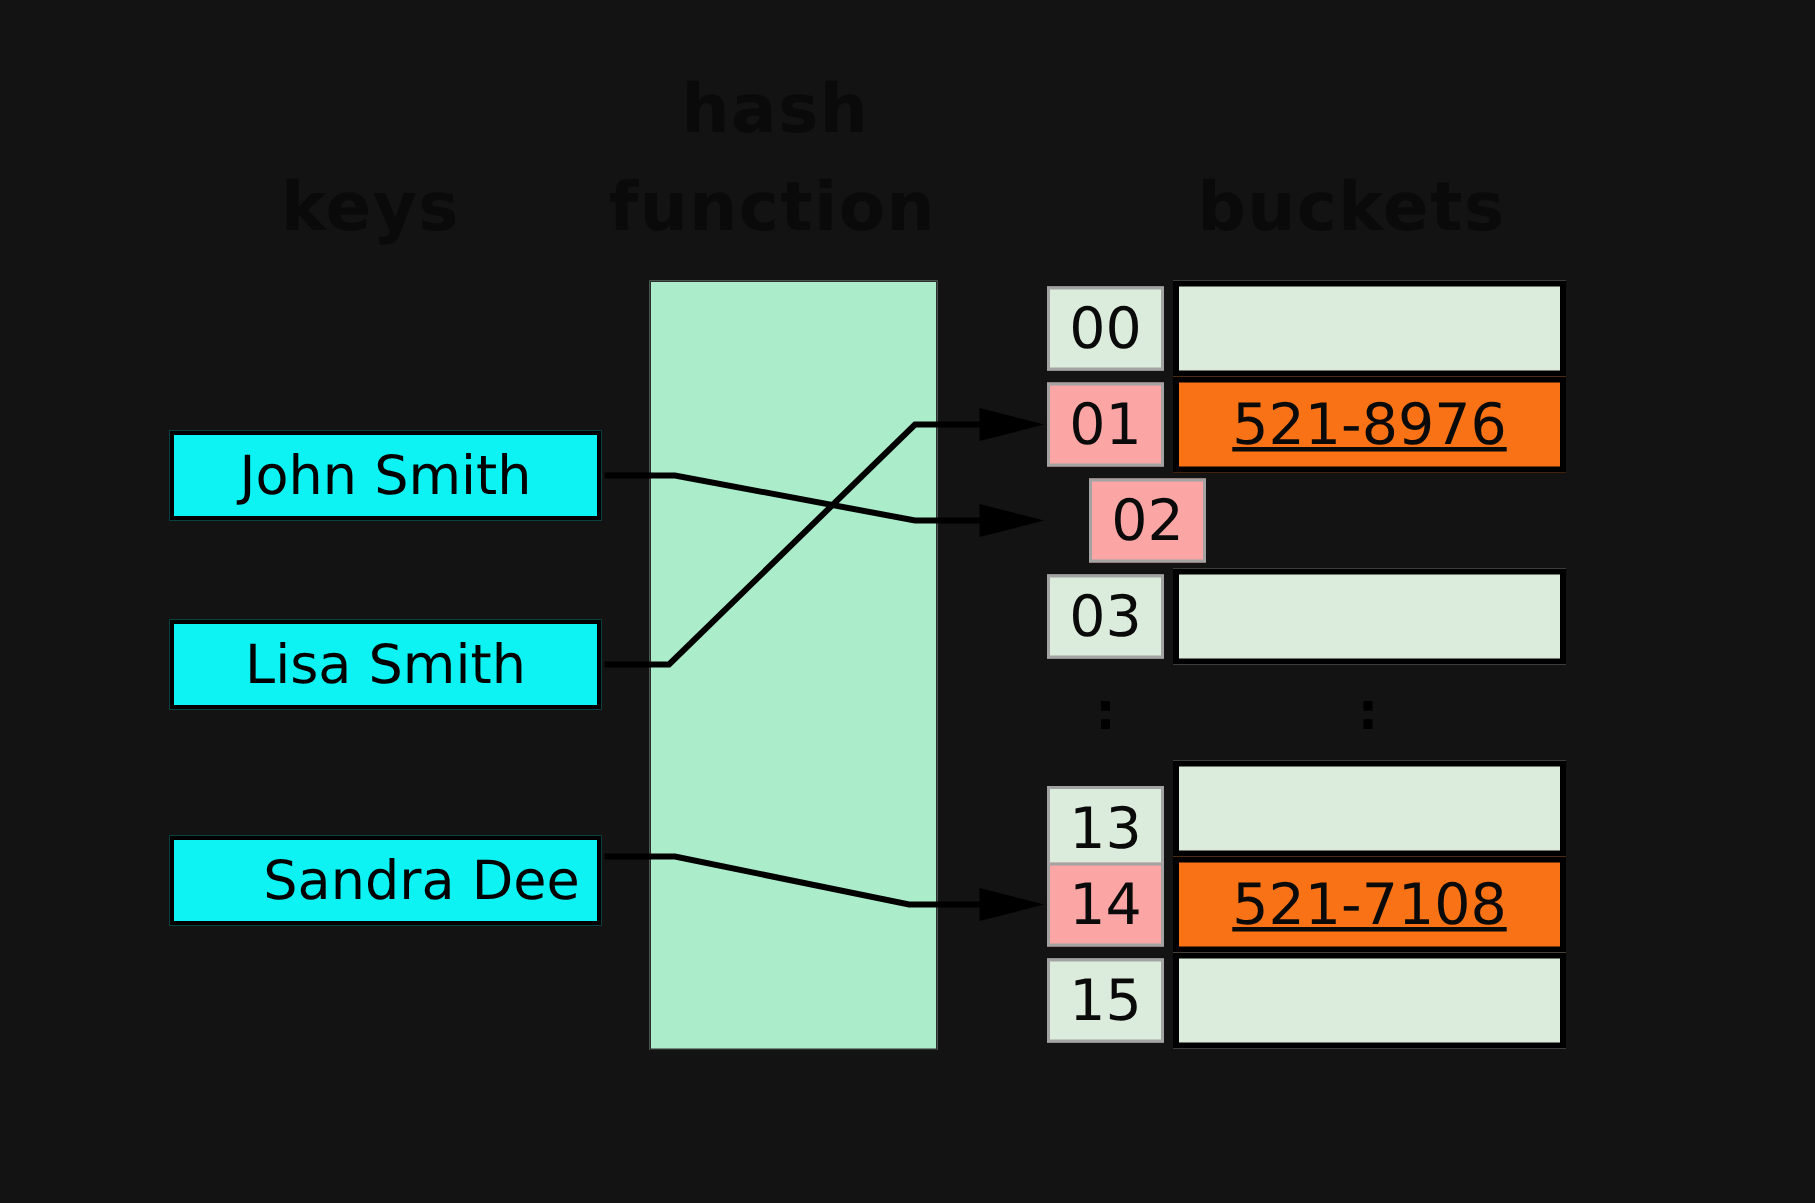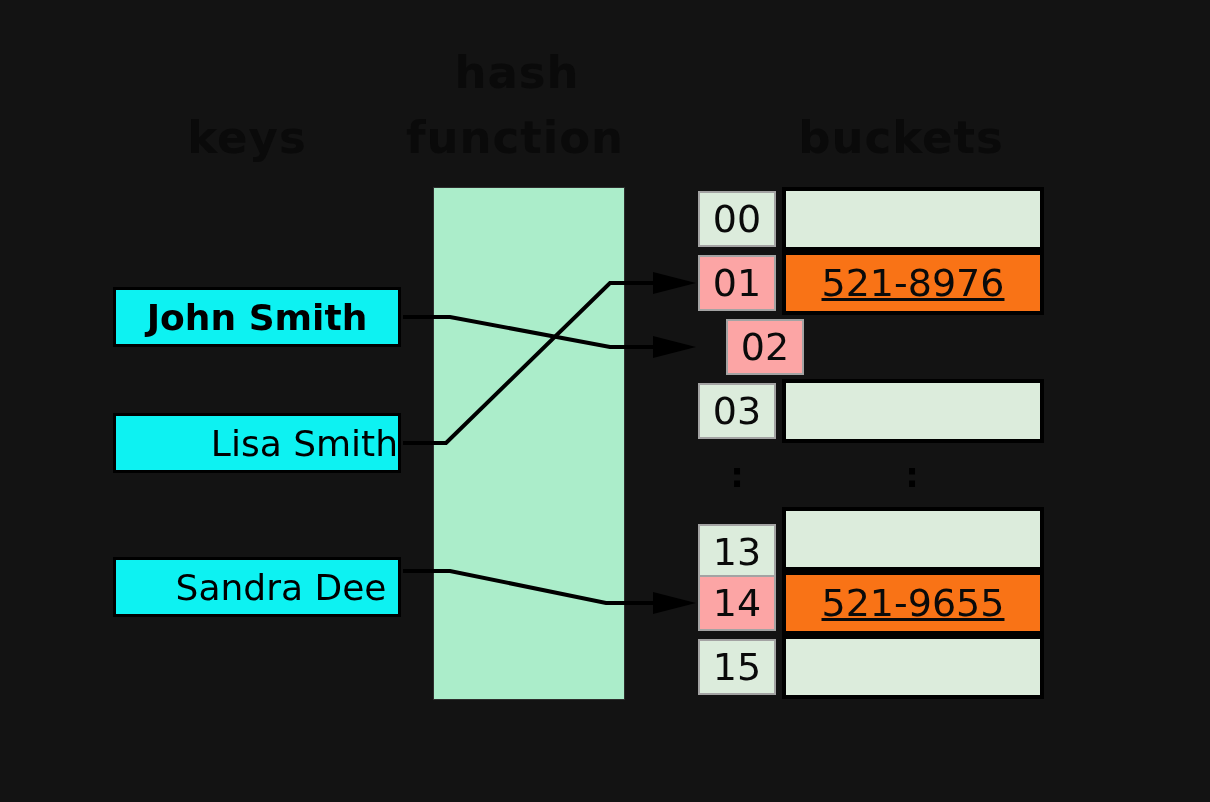--- a/index.html
+++ b/index.html
@@ -32,22 +32,22 @@
   .keybox{
     position:absolute;
     left:113px;width:288px;height:60px;
     background:#0df2f2;
     border:3px solid #000;
     box-sizing:border-box;
     display:flex;align-items:center;justify-content:center;
     font-size:36px;
     color:#000;
   }
-  .key-john{top:287px;font-weight:bold;}
-  .key-lisa{top:413px;justify-content:flex-end;}
+  .key-john{top:287px;}
+  .key-lisa{top:413px;}
   .key-sandra{top:557px;padding-left:48px;}
 
   
   .hashbox{
     position:absolute;
     left:433px;top:187px;width:192px;height:513px;
     background:#abedca;
     border:1px solid #2e2e2e;
     box-sizing:border-box;
   }
@@ -124,21 +124,21 @@
   <div class="idx r2 hl">02</div>
   <div class="idx r3">03</div>
   <div class="idx r4">13</div>
   <div class="idx r5 hl">14</div>
   <div class="idx r6">15</div>
 
   <div class="val r0"></div>
   <div class="val r1 hl">521-8976</div>
   <div class="val r3"></div>
   <div class="val r4"></div>
-  <div class="val r5 hl">521-9655</div>
+  <div class="val r5 hl">521-7108</div>
   <div class="val r6"></div>
 
   <div class="dots dots-idx">:</div>
   <div class="dots dots-val">:</div>
 
   <svg class="arrows" width="1210" height="802" viewBox="0 0 1210 802">
     <g stroke="#000000" stroke-width="4" fill="none">
       <polyline points="403,317 450,317 610,347 656,347"></polyline>
       <polyline points="403,443 446,443 610,283 656,283"></polyline>
       <polyline points="403,571 450,571 606,603 656,603"></polyline>

